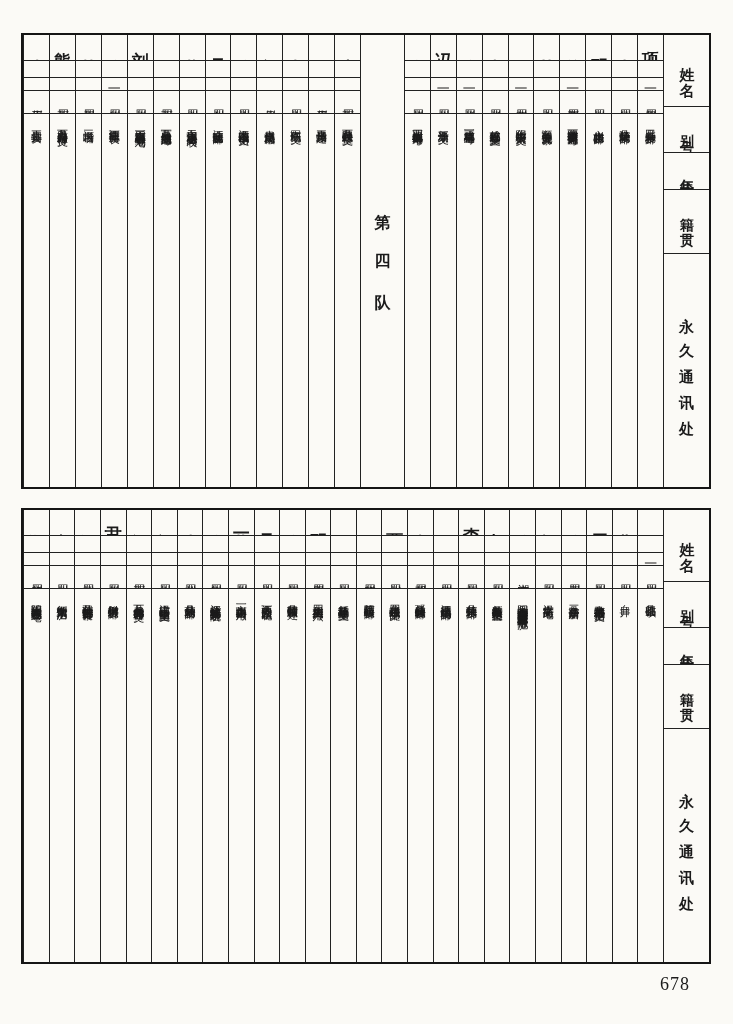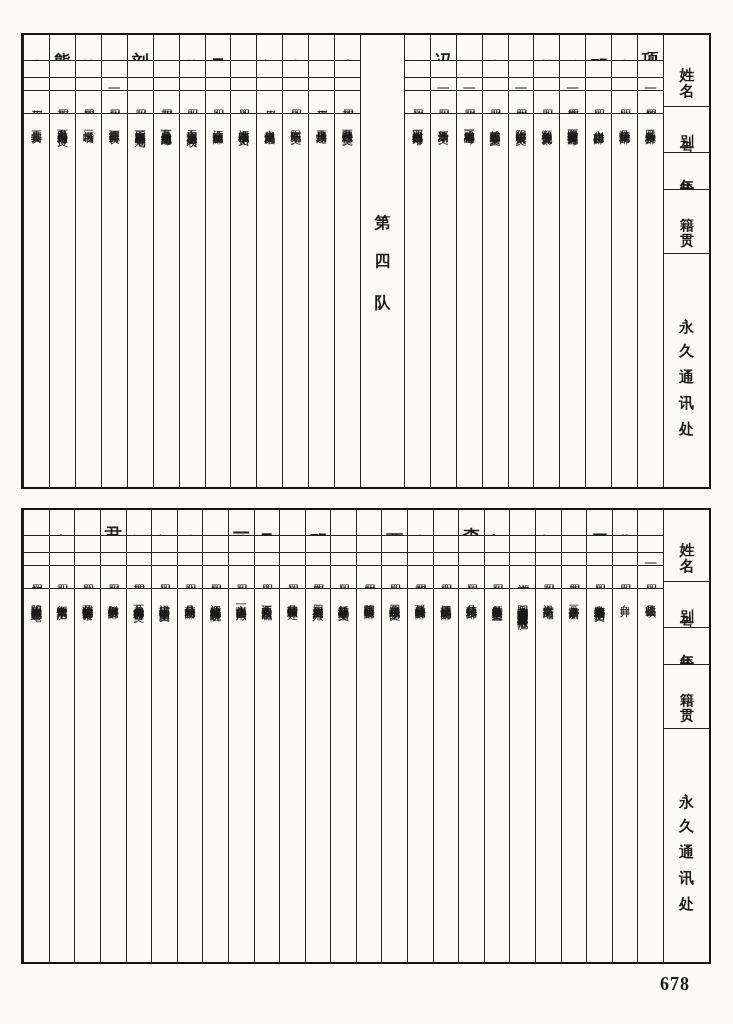--- a/index.html
+++ b/index.html
@@ -49,21 +49,21 @@
   
   .h .v{font-weight:700;}
   .h.c-name .v{font-size:15px;letter-spacing:16px;font-weight:700;}
   .h.c-alias .v{font-size:14px;letter-spacing:7px;}
   .h.c-age .v{font-size:14px;letter-spacing:3px;}
   .h.c-native .v{font-size:14px;letter-spacing:15px;}
   .h.c-addr{align-items:center;}
   .h.c-addr .v{font-size:15px;letter-spacing:26px;height:auto;font-weight:700;}
   .page-number{
     position:absolute;top:974px;left:660px;
-    font-size:18px;letter-spacing:1px;font-weight:bold;
+    font-size:18px;letter-spacing:1px;
   }
 </style>
 </head>
 <body>
 
 <div class="page">
 
   <div class="sheet-table" id="table-top">
     <div class="col header-col">
       <div class="cell c-name h">

